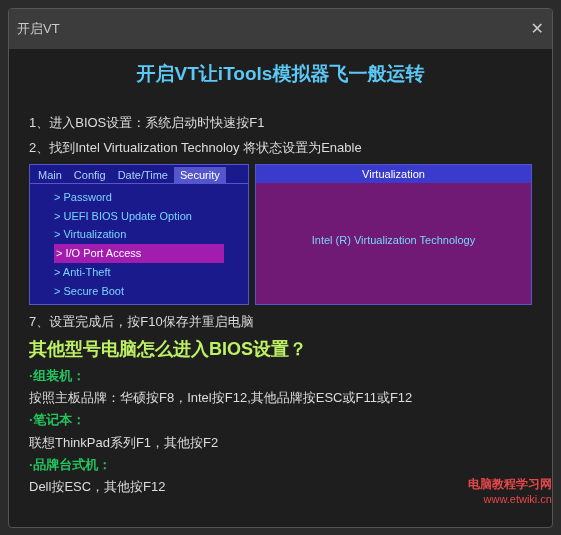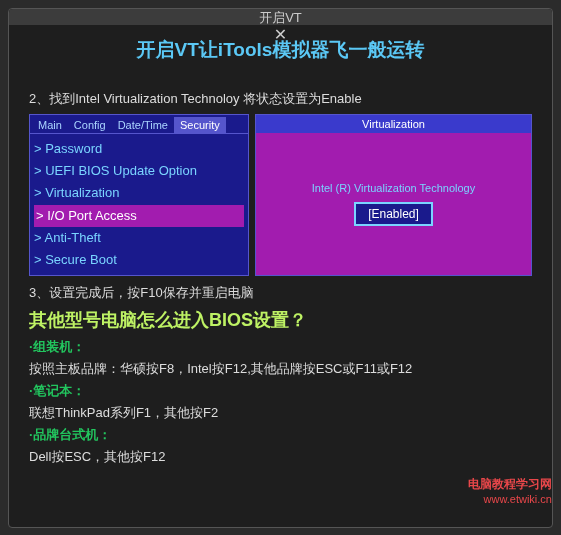--- a/index.html
+++ b/index.html
@@ -18,27 +18,26 @@
       height: 520px;
       background: #1e1e1e;
       border: 1px solid #555;
       border-radius: 4px;
       position: relative;
       display: flex;
       flex-direction: column;
     }
     .title-bar {
       background: #3c3c3c;
-      height: 16px;
+      height: 40px;
       display: flex;
       align-items: center;
       justify-content: space-between;
       padding: 0 8px;
       border-radius: 4px 4px 0 0;
-      flex-direction: column;
     }
     .title-bar-text {
       color: #ccc;
       font-size: 13px;
     }
     .close-btn {
       color: #ccc;
       font-size: 16px;
       cursor: pointer;
       background: none;
@@ -89,36 +88,36 @@
       color: #aad4ff;
       font-size: 11px;
       padding: 2px 6px;
       cursor: pointer;
     }
     .bios-tab.active {
       background: #5555cc;
       color: #fff;
     }
     .bios-left-content {
-      padding: 4px 4px;
-      font-size: 13px;
+      padding: 4px 24px;
+      font-size: 11px;
       color: #aad4ff;
       line-height: 1.7;
     }
     .bios-left-content .item {
       color: #7ad4ff;
     }
     .bios-left-content .item-highlight {
       color: #fff;
       background: #a21caf;
       display: block;
       padding: 0 2px;
     }
     .bios-right {
-      background: #a21caf;
+      background: #701a75;
       border: 1px solid #5555cc;
       flex: 1;
       font-size: 12px;
       color: #fff;
       padding: 0;
       display: flex;
       flex-direction: column;
       justify-content: flex-end;
     }
     .bios-right-header {
@@ -190,20 +189,21 @@
 </head>
 <body>
 
 <div class="dialog">
   <div class="title-bar">
     <span class="title-bar-text">开启VT</span>
     <button class="close-btn">✕</button>
   </div>
   <div class="dialog-body">
     <div class="main-title">开启VT让iTools模拟器飞一般运转</div>
+    <div class="step-text">1、进入BIOS设置：系统启动时快速按F1</div>
     <div class="step-text">2、找到Intel Virtualization Technoloy 将状态设置为Enable</div>
 
     <div class="bios-container">
       <div class="bios-left">
         <div class="bios-tabs">
           <span class="bios-tab">Main</span>
           <span class="bios-tab">Config</span>
           <span class="bios-tab">Date/Time</span>
           <span class="bios-tab active">Security</span>
         </div>
@@ -213,26 +213,25 @@
           <span class="item">&gt; Virtualization</span><br>
           <span class="item-highlight">&gt; I/O Port Access</span>
           <span class="item">&gt; Anti-Theft</span><br>
           <span class="item">&gt; Secure Boot</span>
         </div>
       </div>
       <div class="bios-right">
         <div class="bios-right-header">Virtualization</div>
         <div class="bios-right-content">
           <div class="bios-vt-label">Intel (R) Virtualization Technology</div>
-          <div class="bios-enabled">[Enabled]</div>
         </div>
       </div>
     </div>
 
-    <div class="step3-text">3、设置完成后，按F10保存并重启电脑</div>
+    <div class="step3-text">7、设置完成后，按F10保存并重启电脑</div>
     <div class="section-title">其他型号电脑怎么进入BIOS设置？</div>
     <div class="bullet-section">
       <span class="bullet-label">·组装机：</span><br>
       <span>按照主板品牌：华硕按F8，Intel按F12,其他品牌按ESC或F11或F12</span><br>
       <span class="bullet-label">·笔记本：</span><br>
       <span>联想ThinkPad系列F1，其他按F2</span><br>
       <span class="bullet-label">·品牌台式机：</span><br>
       <span>Dell按ESC，其他按F12</span>
     </div>
   </div>

